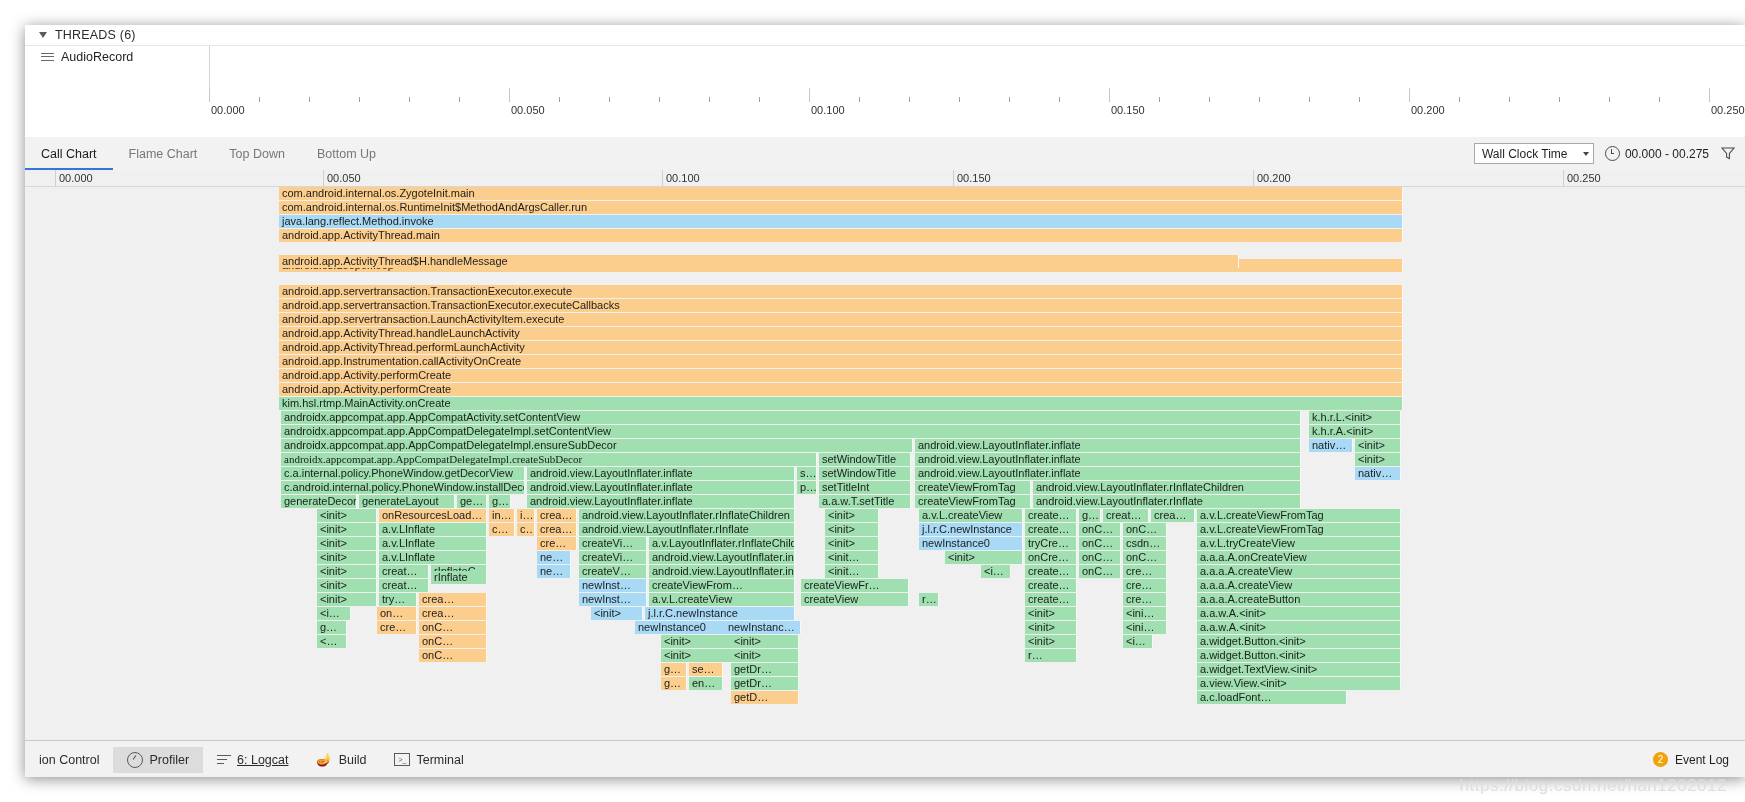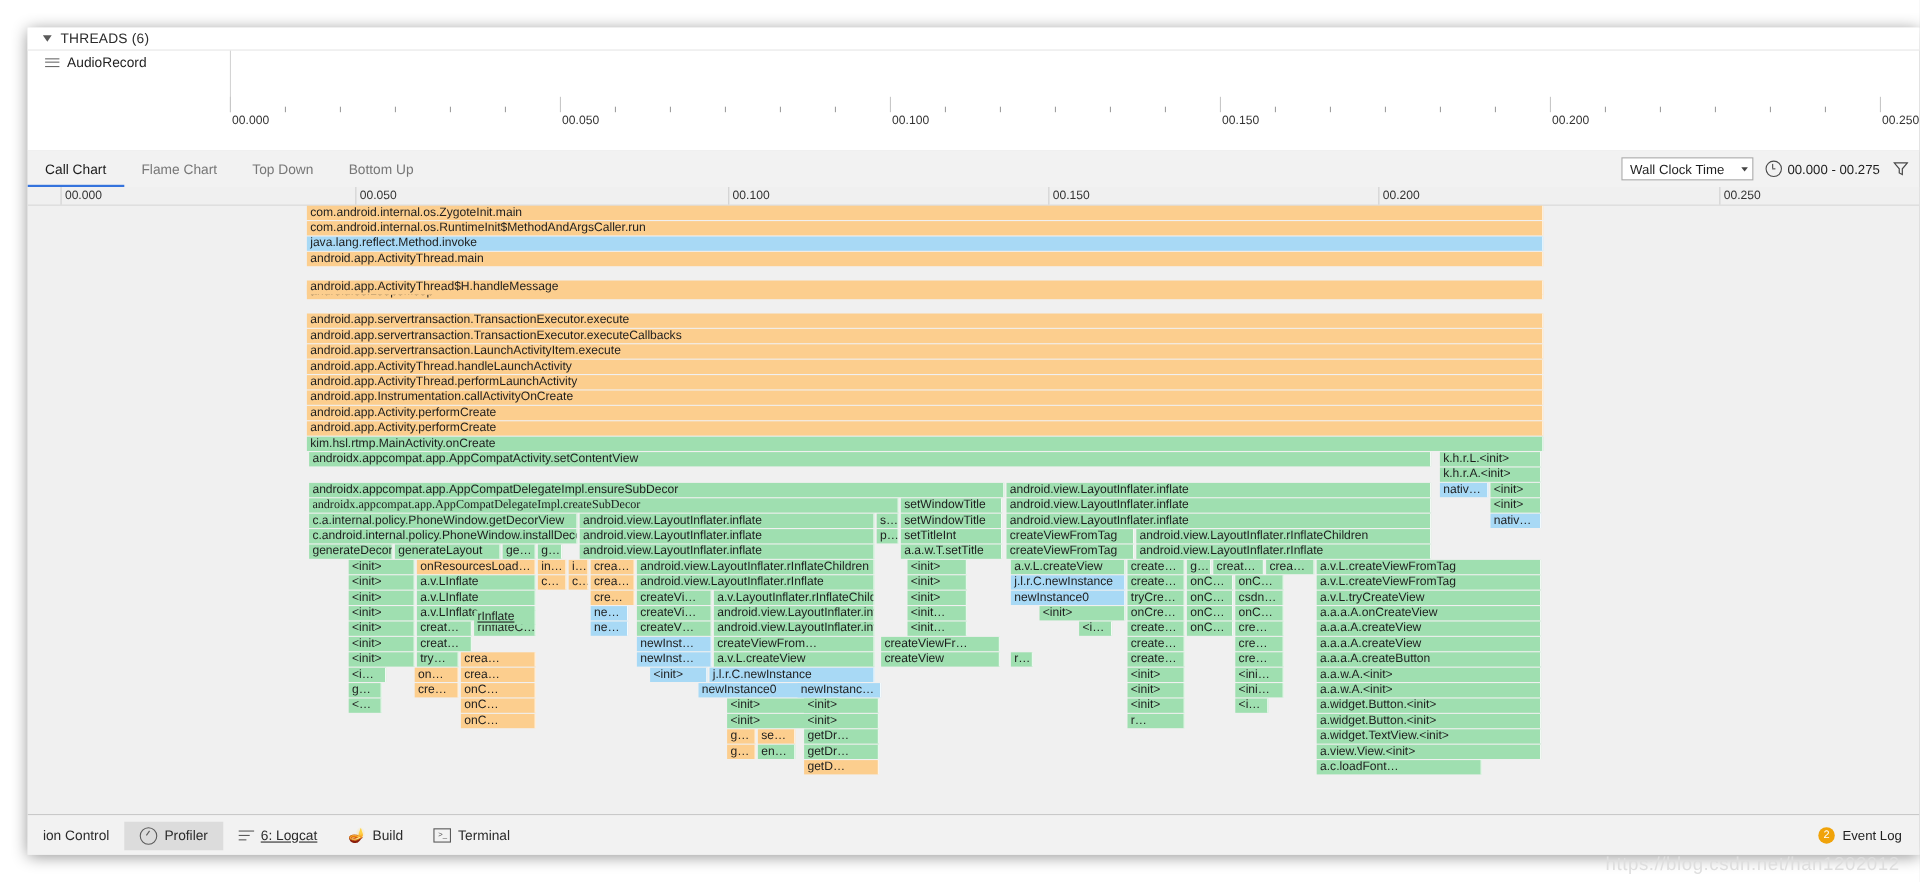--- a/index.html
+++ b/index.html
@@ -195,32 +195,33 @@
       <div class="cr-lab" style="left:1228px;">00.200</div>
       <div class="cr-tick" style="left:1538px;"></div>
       <div class="cr-lab" style="left:1538px;">00.250</div>
     </div>
     <div class="frames" id="frames">
         <div class="frame c-orange" style="left: 254px; top: 0px; width: 1124px;">com.android.internal.os.ZygoteInit.main</div>
         <div class="frame c-orange" style="left: 254px; top: 14px; width: 1124px;">com.android.internal.os.RuntimeInit$MethodAndArgsCaller.run</div>
         <div class="frame c-blue" style="left: 254px; top: 28px; width: 1124px;">java.lang.reflect.Method.invoke</div>
         <div class="frame c-orange" style="left: 254px; top: 42px; width: 1124px;">android.app.ActivityThread.main</div>
         <div class="frame c-orange" style="left: 254px; top: 72px; width: 1124px;">android.os.Looper.loop</div>
-        <div class="frame c-orange" style="left: 254px; top: 68px; width: 1124px;">android.app.ActivityThread$H.handleMessage</div>
+        <div class="frame c-orange" style="left: 254px; top: 68px; width: 960px;">android.app.ActivityThread$H.handleMessage</div>
         <div class="frame c-orange" style="left: 254px; top: 98px; width: 1124px;">android.app.servertransaction.TransactionExecutor.execute</div>
         <div class="frame c-orange" style="left: 254px; top: 112px; width: 1124px;">android.app.servertransaction.TransactionExecutor.executeCallbacks</div>
         <div class="frame c-orange" style="left: 254px; top: 126px; width: 1124px;">android.app.servertransaction.LaunchActivityItem.execute</div>
         <div class="frame c-orange" style="left: 254px; top: 140px; width: 1124px;">android.app.ActivityThread.handleLaunchActivity</div>
         <div class="frame c-orange" style="left: 254px; top: 154px; width: 1124px;">android.app.ActivityThread.performLaunchActivity</div>
         <div class="frame c-orange" style="left: 254px; top: 168px; width: 1124px;">android.app.Instrumentation.callActivityOnCreate</div>
         <div class="frame c-orange" style="left: 254px; top: 182px; width: 1124px;">android.app.Activity.performCreate</div>
         <div class="frame c-orange" style="left: 254px; top: 196px; width: 1124px;">android.app.Activity.performCreate</div>
         <div class="frame c-green" style="left: 254px; top: 210px; width: 1124px;">kim.hsl.rtmp.MainActivity.onCreate</div>
         <div class="frame c-green" style="left: 256px; top: 224px; width: 1020px;">androidx.appcompat.app.AppCompatActivity.setContentView</div>
         <div class="frame c-green" style="left: 1284px; top: 224px; width: 92px;">k.h.r.L.&lt;init&gt;</div>
+        <div class="frame c-green" style="left: 256px; top: 238px; width: 1020px;">androidx.appcompat.app.AppCompatDelegateImpl.setContentView</div>
         <div class="frame c-green" style="left: 1284px; top: 238px; width: 92px;">k.h.r.A.&lt;init&gt;</div>
         <div class="frame c-green" style="left: 256px; top: 252px; width: 632px;">androidx.appcompat.app.AppCompatDelegateImpl.ensureSubDecor</div>
         <div class="frame c-green" style="left: 890px; top: 252px; width: 386px;">android.view.LayoutInflater.inflate</div>
         <div class="frame c-blue" style="left: 1284px; top: 252px; width: 44px;">nativ…</div>
         <div class="frame c-green" style="left: 1330px; top: 252px; width: 46px;">&lt;init&gt;</div>
         <div class="frame c-green" style="left: 256px; top: 266px; width: 536px; font-family: Liberation Serif, serif;">androidx.appcompat.app.AppCompatDelegateImpl.createSubDecor</div>
         <div class="frame c-green" style="left: 794px; top: 266px; width: 92px;">setWindowTitle</div>
         <div class="frame c-green" style="left: 890px; top: 266px; width: 386px;">android.view.LayoutInflater.inflate</div>
         <div class="frame c-green" style="left: 1330px; top: 266px; width: 46px;">&lt;init&gt;</div>
         <div class="frame c-green" style="left: 256px; top: 280px; width: 244px;">c.a.internal.policy.PhoneWindow.getDecorView</div>
@@ -297,21 +298,21 @@
         <div class="frame c-green" style="left: 554px; top: 378px; width: 68px;">createV…</div>
         <div class="frame c-green" style="left: 624px; top: 378px; width: 146px;">android.view.LayoutInflater.inflate</div>
         <div class="frame c-green" style="left: 800px; top: 378px; width: 54px;">&lt;init…</div>
         <div class="frame c-green" style="left: 956px; top: 378px; width: 30px;">&lt;i…</div>
         <div class="frame c-green" style="left: 1000px; top: 378px; width: 52px;">create…</div>
         <div class="frame c-green" style="left: 1054px; top: 378px; width: 42px;">onC…</div>
         <div class="frame c-green" style="left: 1098px; top: 378px; width: 44px;">cre…</div>
         <div class="frame c-green" style="left: 1172px; top: 378px; width: 204px;">a.a.a.A.createView</div>
         <div class="frame c-green" style="left: 292px; top: 392px; width: 60px;">&lt;init&gt;</div>
         <div class="frame c-green" style="left: 354px; top: 392px; width: 50px;">creat…</div>
-        <div class="frame c-green" style="left: 406px; top: 368px; width: 56px; text-decoration: underline;">rInflate</div>
+        <div class="frame c-green" style="left: 406px; top: 384px; width: 56px;">rInflate</div>
         <div class="frame c-blue" style="left: 554px; top: 392px; width: 68px;">newInst…</div>
         <div class="frame c-green" style="left: 624px; top: 392px; width: 146px;">createViewFrom…</div>
         <div class="frame c-green" style="left: 776px; top: 392px; width: 108px;">createViewFr…</div>
         <div class="frame c-green" style="left: 1000px; top: 392px; width: 52px;">create…</div>
         <div class="frame c-green" style="left: 1098px; top: 392px; width: 44px;">cre…</div>
         <div class="frame c-green" style="left: 1172px; top: 392px; width: 204px;">a.a.a.A.createView</div>
         <div class="frame c-green" style="left: 292px; top: 406px; width: 60px;">&lt;init&gt;</div>
         <div class="frame c-green" style="left: 354px; top: 406px; width: 38px;">try…</div>
         <div class="frame c-orange" style="left: 394px; top: 406px; width: 68px;">crea…</div>
         <div class="frame c-blue" style="left: 554px; top: 406px; width: 68px;">newInst…</div>

